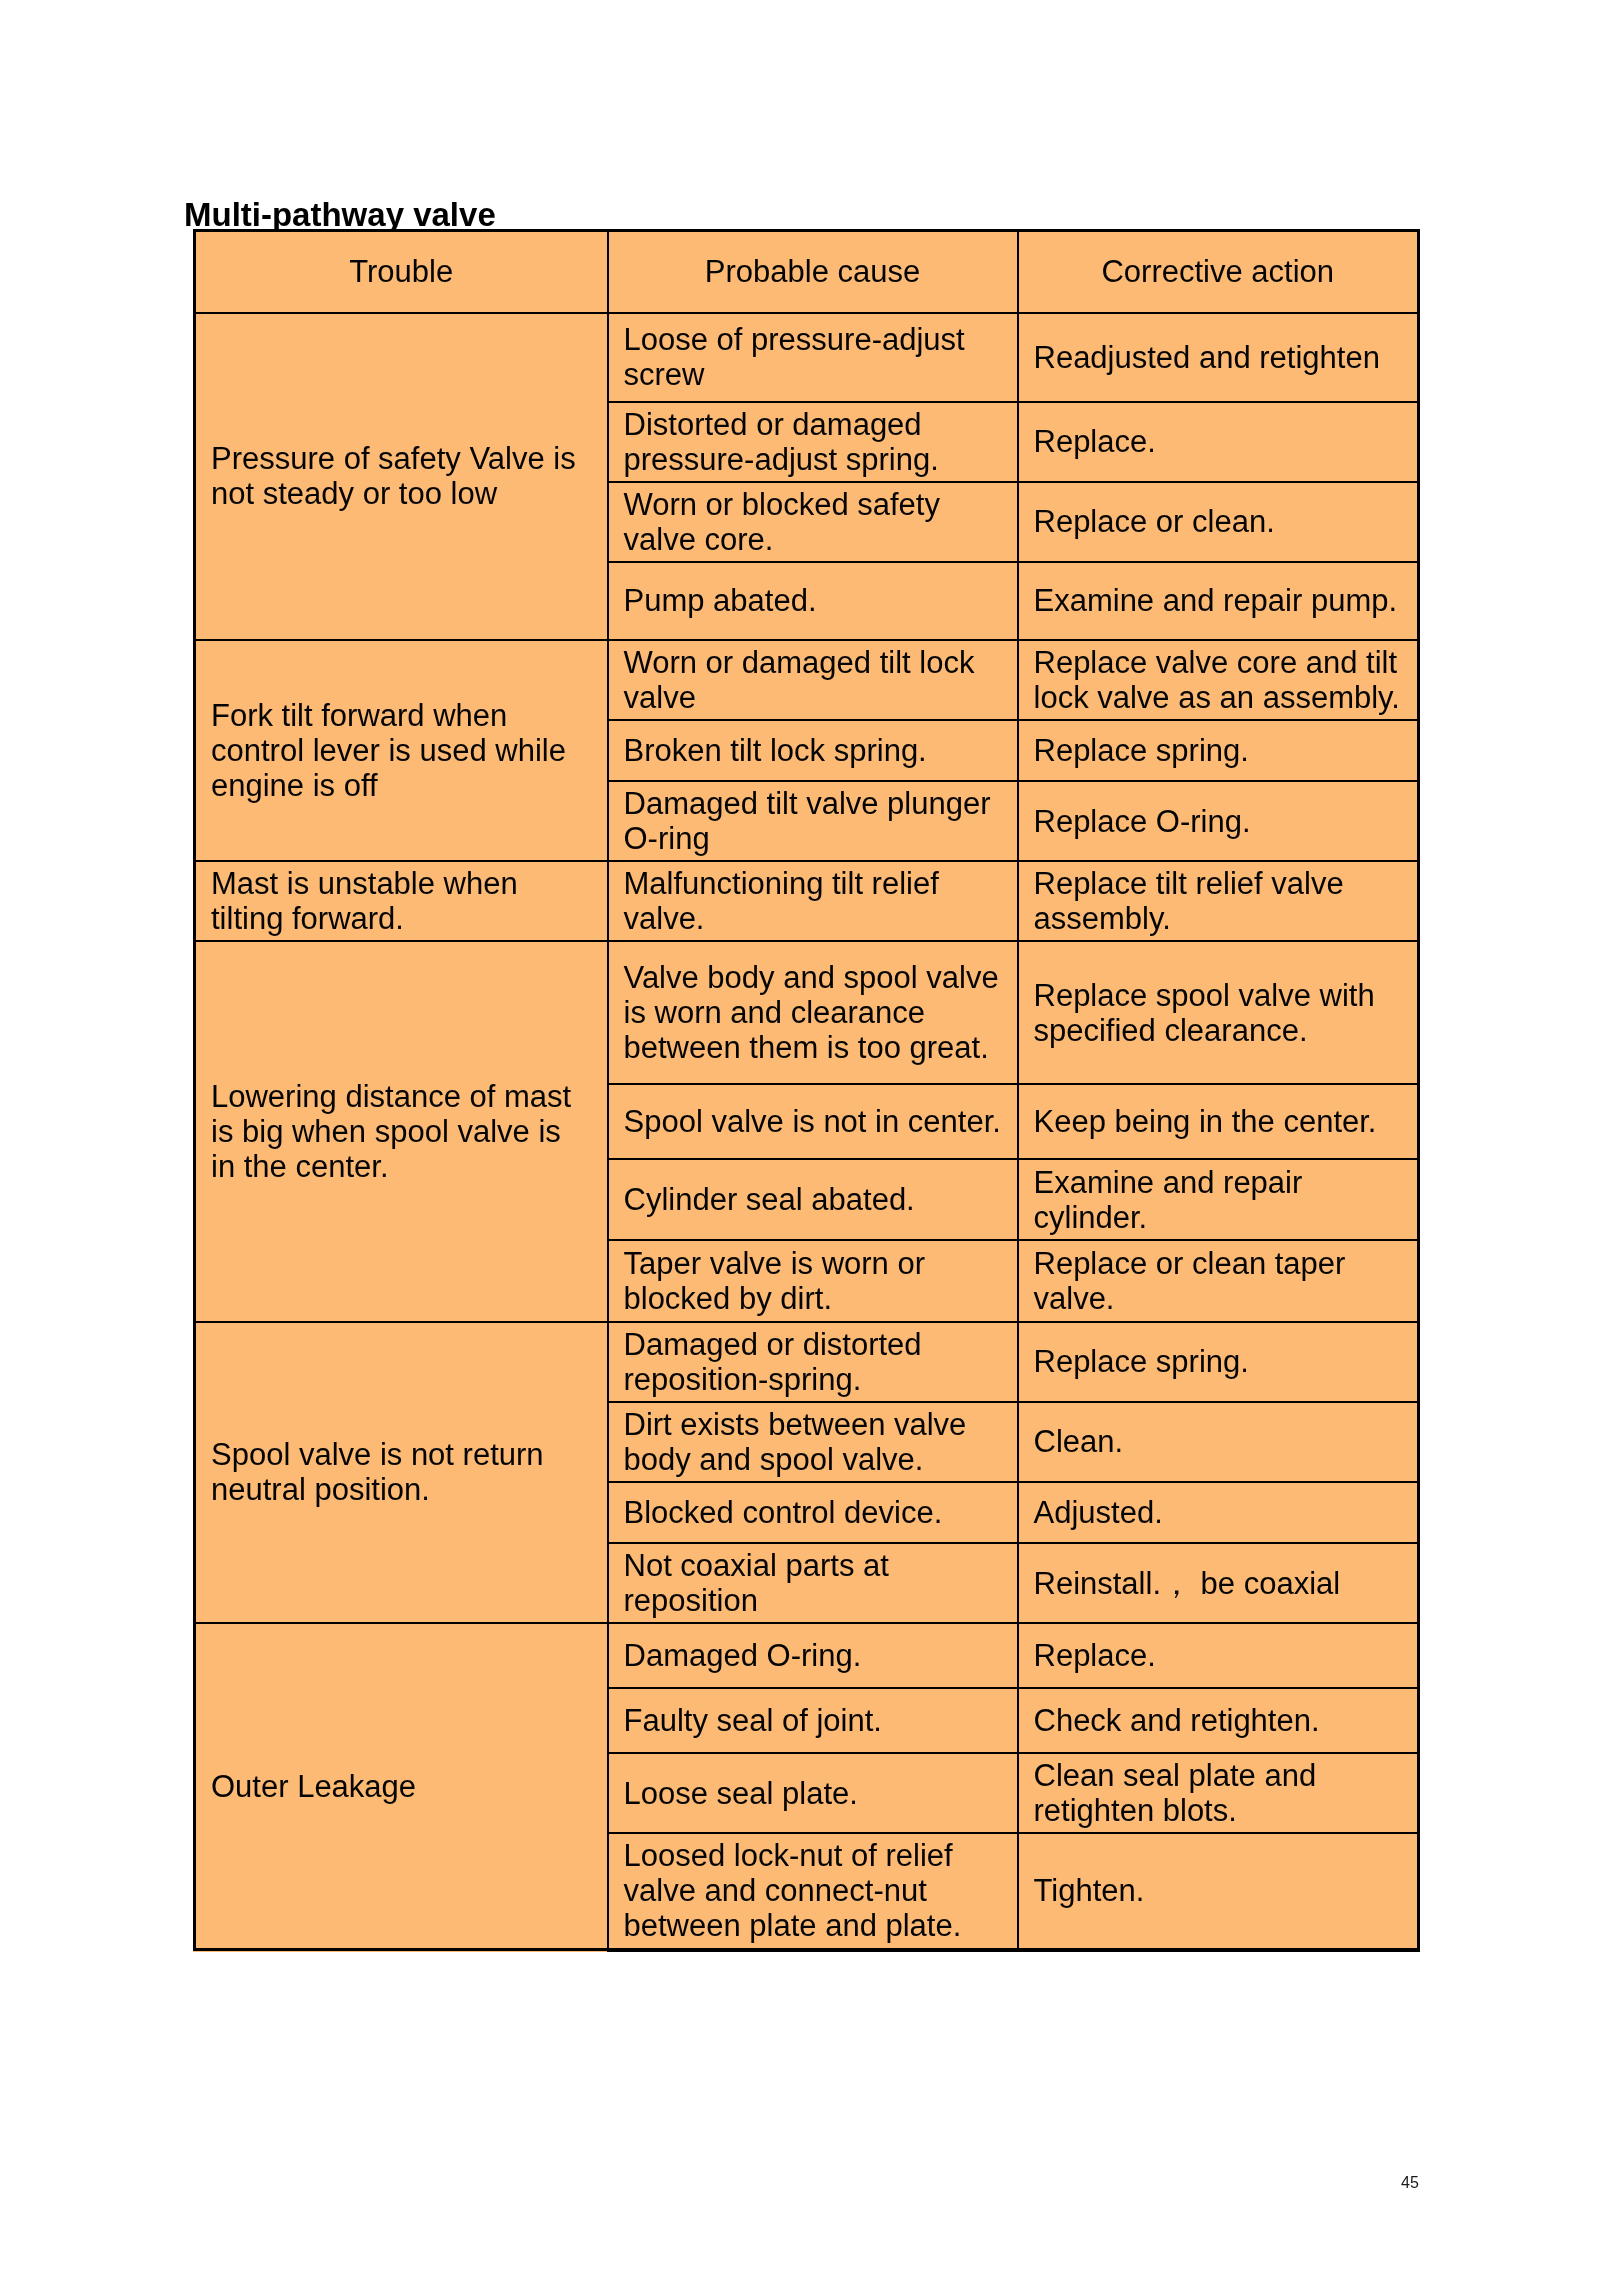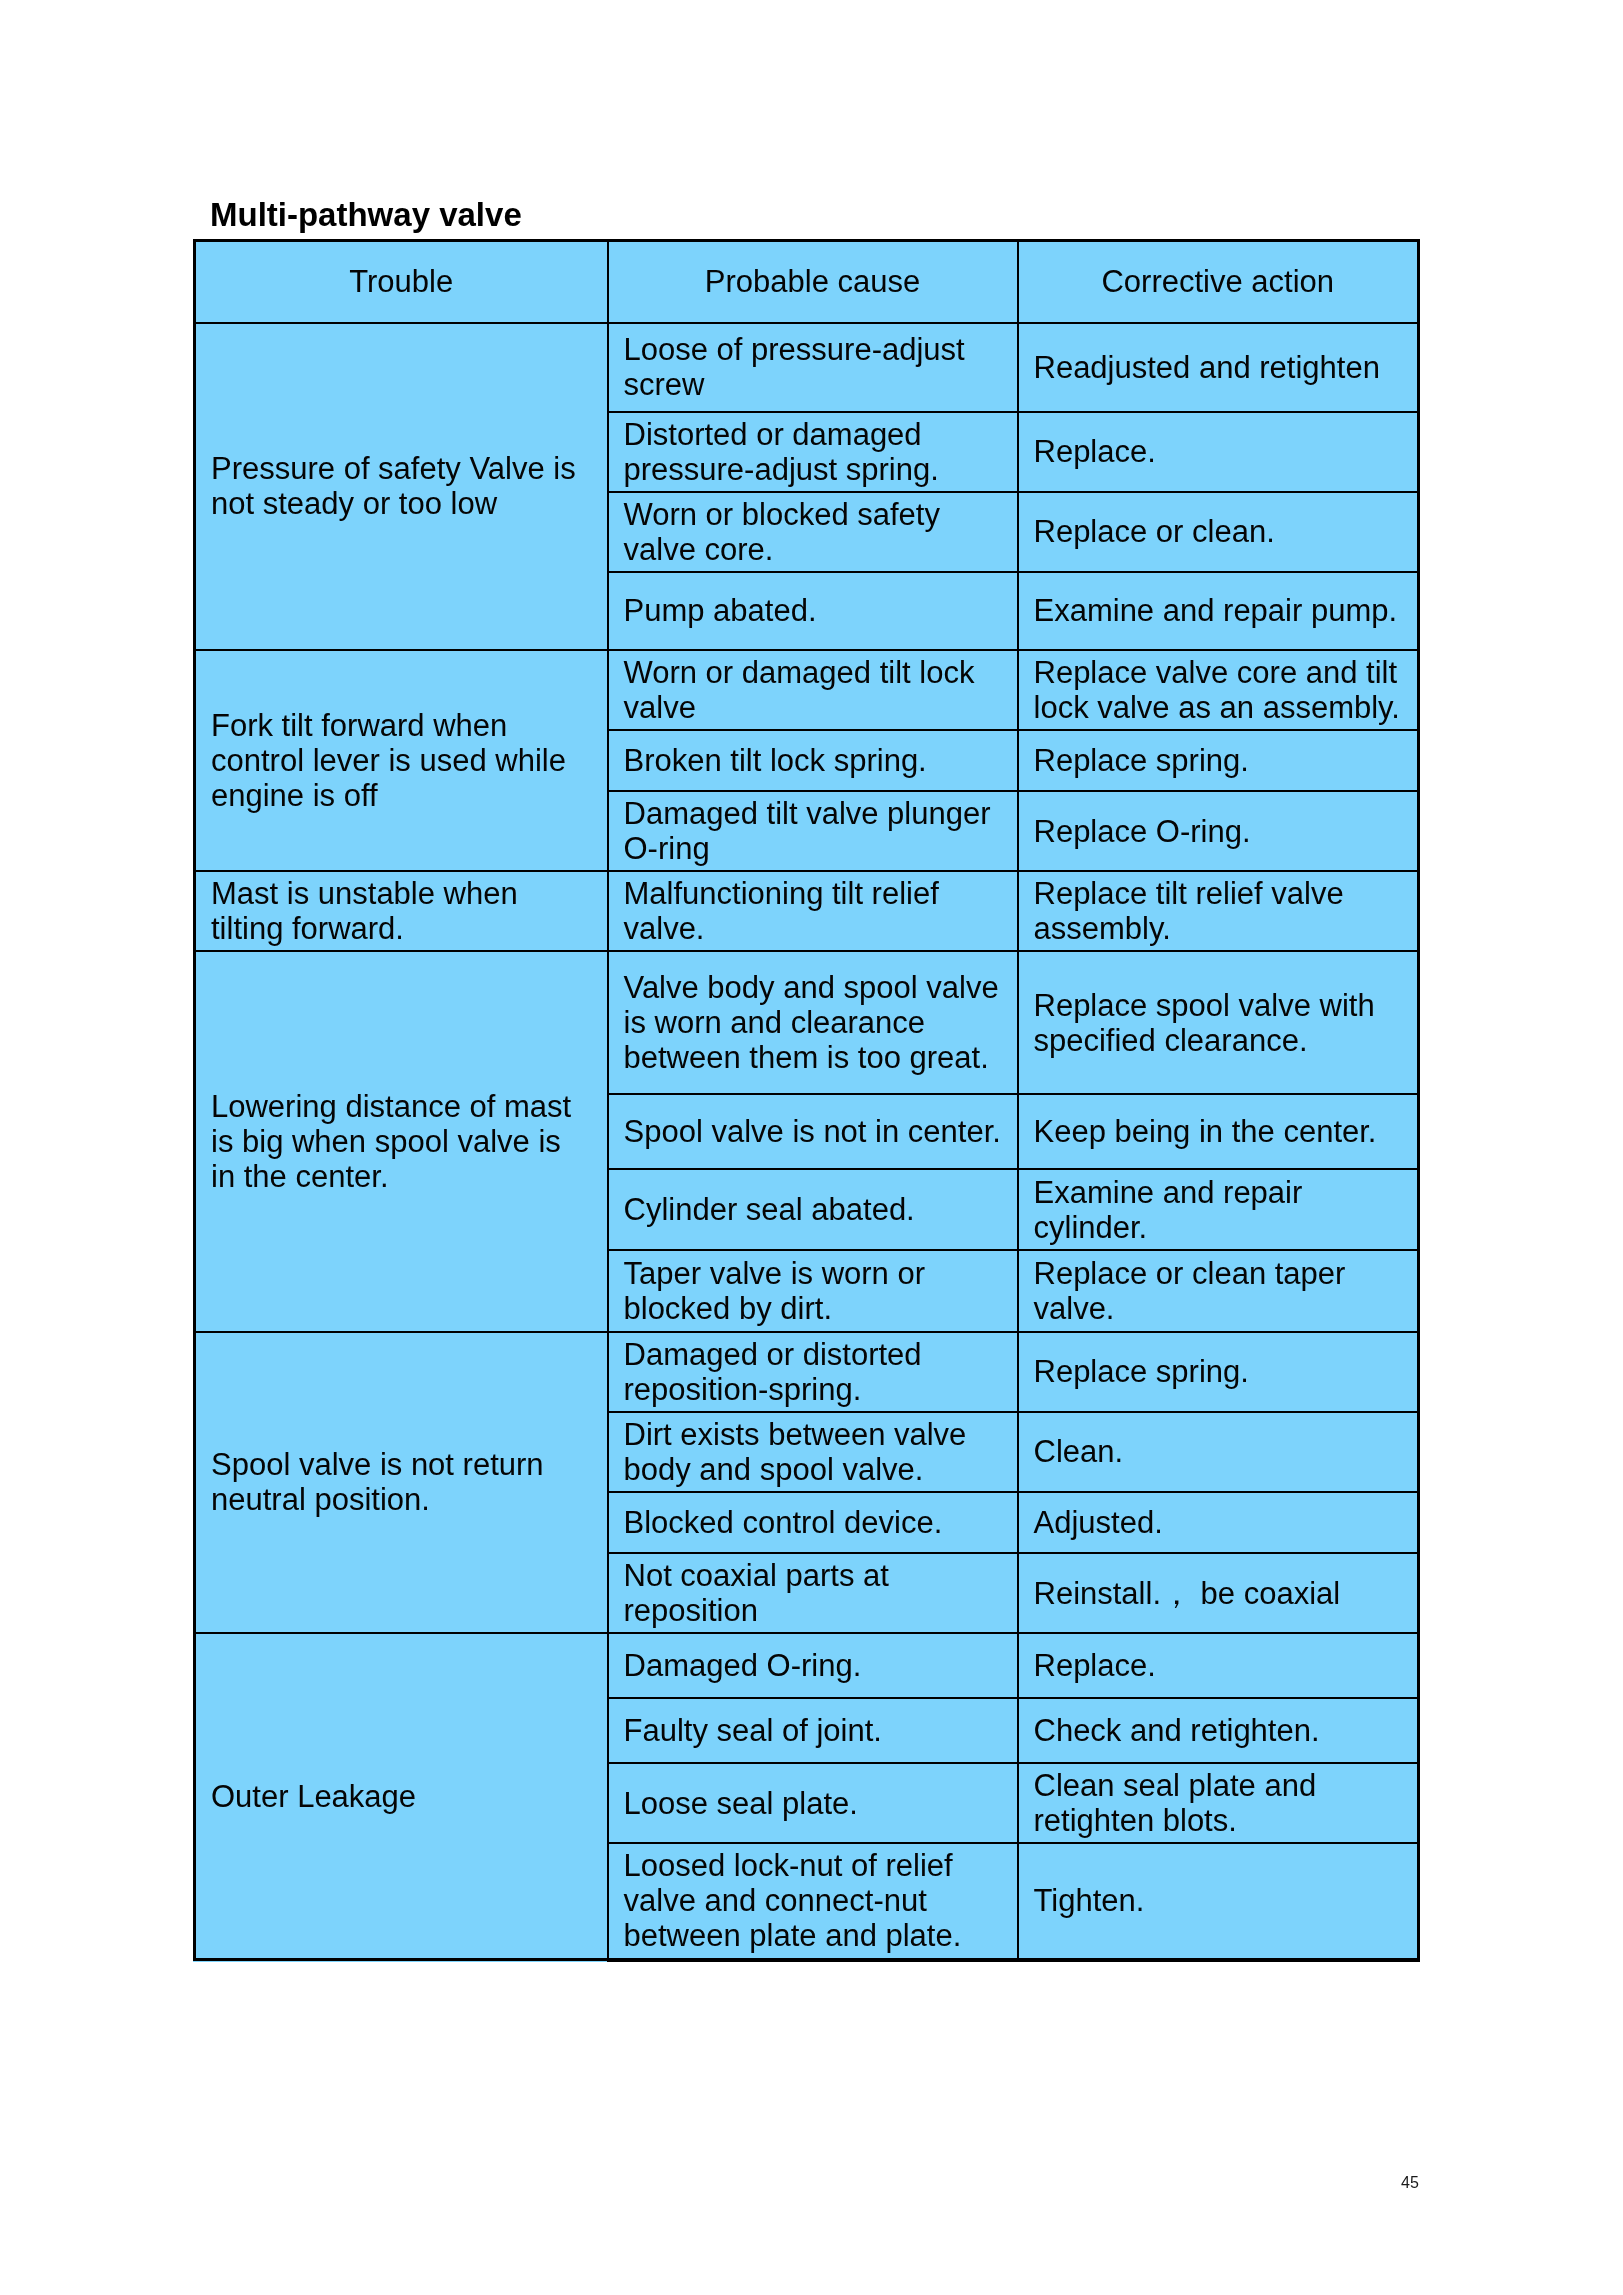--- a/index.html
+++ b/index.html
@@ -15,38 +15,38 @@
     color: #000;
     -webkit-font-smoothing: antialiased;
   }
   .sheet {
     position: absolute;
     inset: 0;
     background: #ffffff;
   }
   .doc-title {
     position: absolute;
-    left: 210px;
+    left: 184px;
     top: 196px;
     margin: 0;
     font-size: 33px;
     line-height: 38px;
     font-weight: 700;
     color: #000;
     white-space: nowrap;
   }
   table.trouble-table {
     position: absolute;
     left: 193px;
-    top: 239px;
+    top: 229px;
     width: 1224px;
     table-layout: fixed;
     border-collapse: collapse;
     border: 3.4px solid #000;
-    background: #7dd3fc;
+    background: #fdba74;
   }
   col.c1 { width: 413px; }
   col.c2 { width: 410px; }
   col.c3 { width: 401px; }
   .trouble-table th,
   .trouble-table td {
     border: 2px solid #000;
     font-size: 31px;
     line-height: 35px;
     font-weight: 400;

